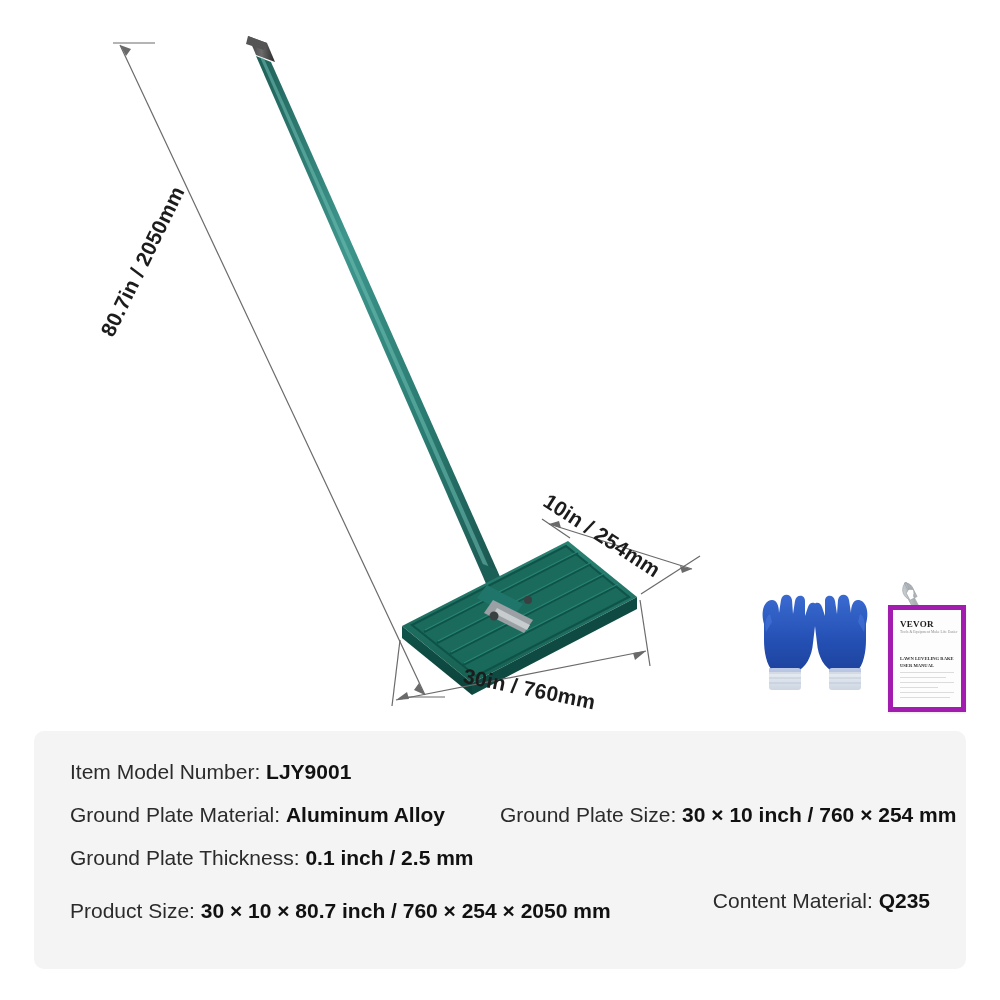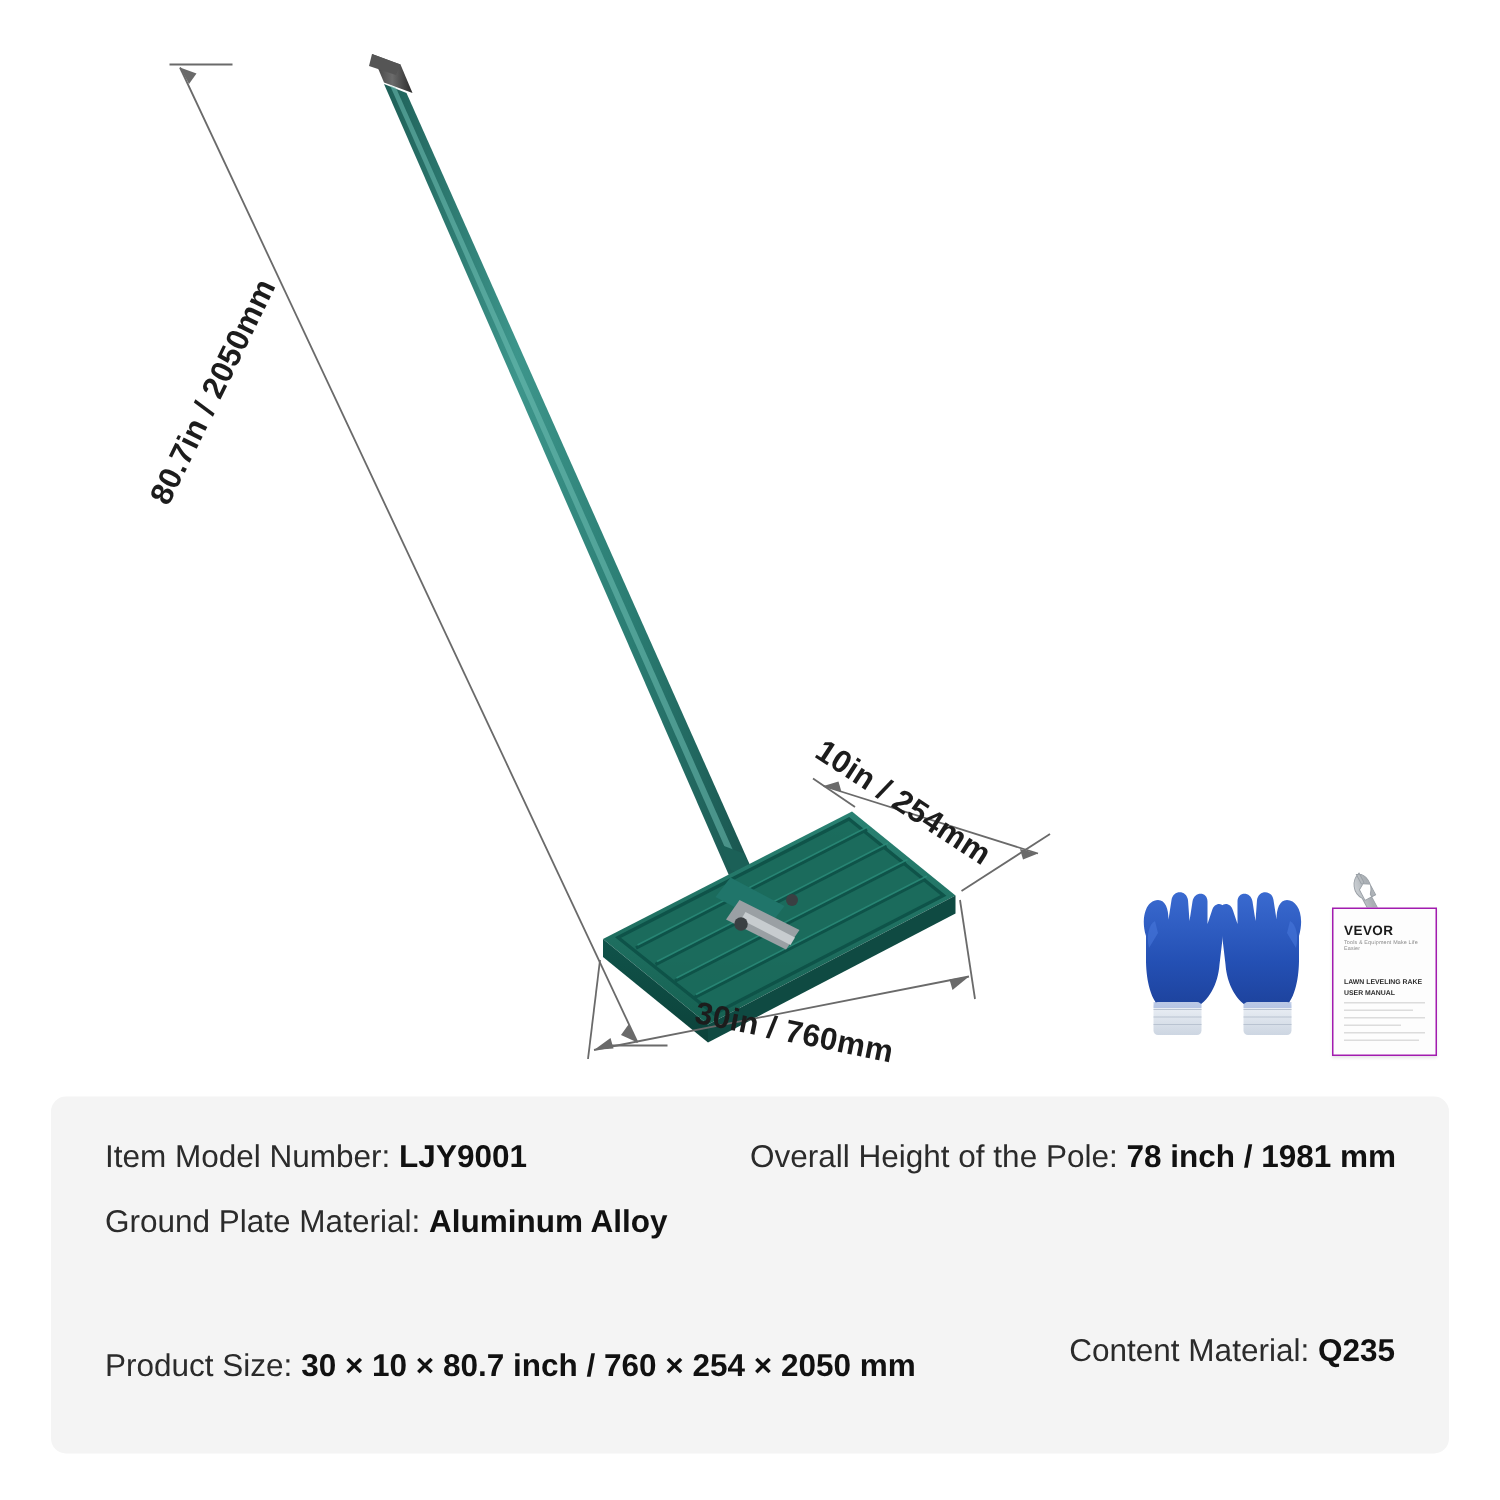--- a/index.html
+++ b/index.html
@@ -68,22 +68,23 @@
   }
   .acc-svg { position: absolute; left: 0; top: 0; }
 
   .manual-card {
     position: absolute;
     left: 138px;
     top: 25px;
     width: 68px;
     height: 97px;
     background: #fdfdfd;
-    border: 1px solid #a21caf;
+    border: 5px solid #a21caf;
     box-shadow: 0 1px 2px rgba(0,0,0,0.10);
+    font-family: Liberation Serif, serif;
   }
   .manual-logo {
     position: absolute;
     left: 7px;
     top: 9px;
     font-size: 9px;
     font-weight: 700;
     color: #1a1a1a;
     letter-spacing: 0.3px;
   }
@@ -327,30 +328,34 @@
           <i></i>
       </div>
     </div>
   </div>
 
   <div class="spec-panel">
     <div class="spec-row r1l">
       <span class="lbl">Item Model Number:</span>
       <span class="val">LJY9001</span>
     </div>
-    <div class="spec-row r1r">
-      <span class="lbl">Overall Height of the Pole:</span>
-      <span class="val">78 inch / 1981 mm</span>
-    </div>
 
     <div class="spec-row r2l">
       <span class="lbl">Ground Plate Material:</span>
       <span class="val">Aluminum Alloy</span>
     </div>
-
+    <div class="spec-row r2r">
+      <span class="lbl">Ground Plate Size:</span>
+      <span class="val">30 × 10 inch / 760 × 254 mm</span>
+    </div>
+
+    <div class="spec-row r3l">
+      <span class="lbl">Ground Plate Thickness:</span>
+      <span class="val">0.1 inch / 2.5 mm</span>
+    </div>
 
     <div class="spec-row r4l">
       <span class="lbl">Product Size:</span>
       <span class="val">30 × 10 × 80.7 inch / 760 × 254 × 2050 mm</span>
     </div>
     <div class="spec-row r4r">
       <span class="lbl">Content Material:</span>
       <span class="val">Q235</span>
     </div>
 

